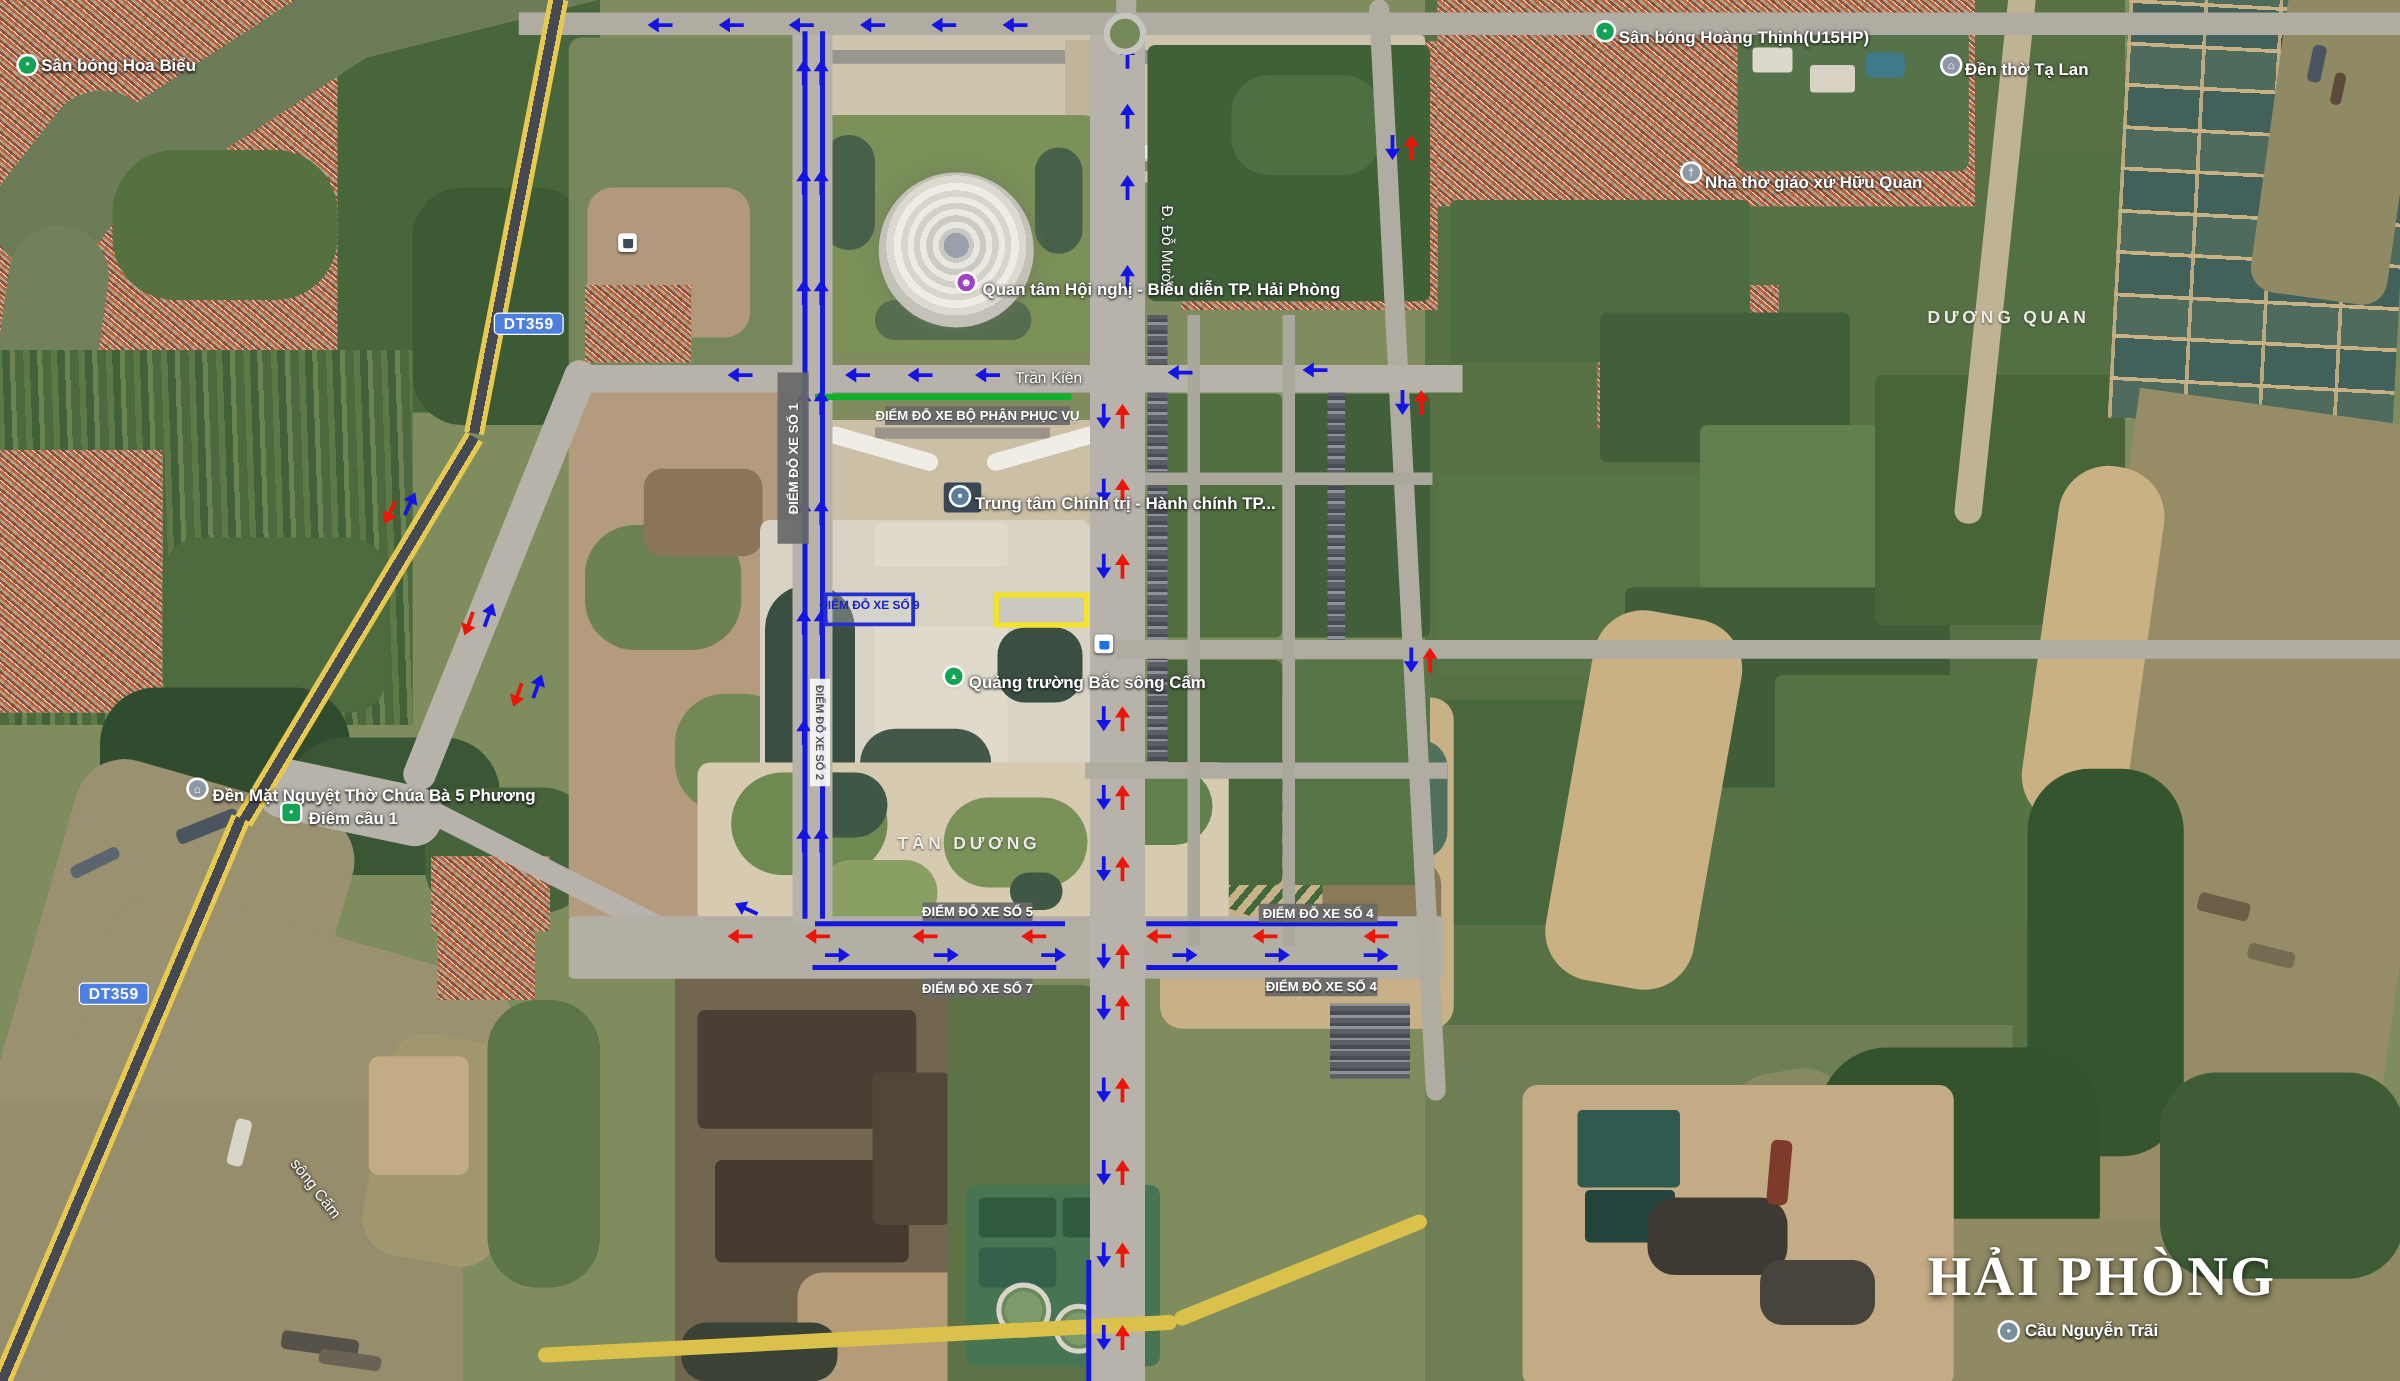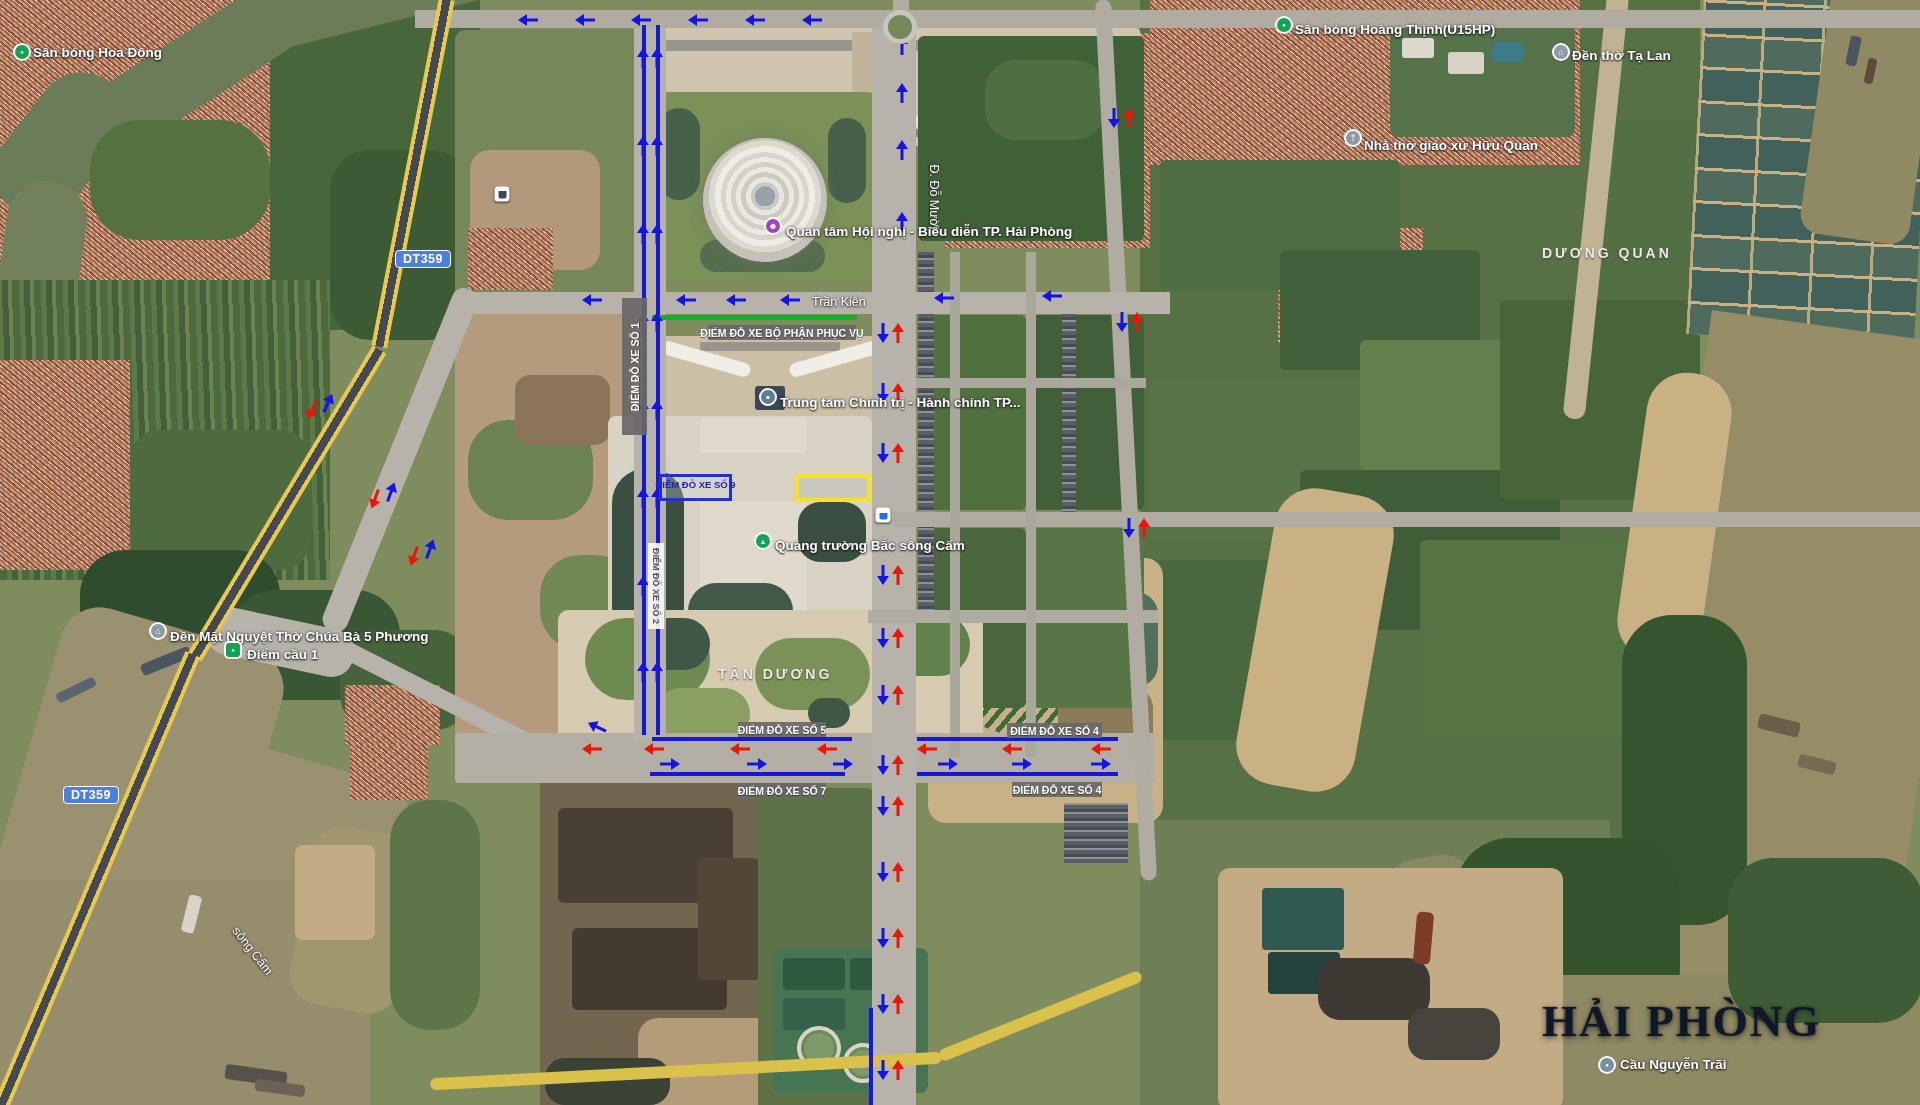--- a/index.html
+++ b/index.html
@@ -42,21 +42,21 @@
   .poi-label{position:absolute;color:#fff;font-size:13.5px;font-weight:bold;z-index:8;white-space:nowrap;
        text-shadow:0 0 3px rgba(40,40,40,.95),0 1px 2px rgba(0,0,0,.85);}
   .pico{position:absolute;width:14px;height:14px;border-radius:50%;transform:translate(-50%,-50%);
        box-shadow:0 0 0 2px #fff,0 1px 3px rgba(0,0,0,.45);display:flex;align-items:center;justify-content:center;
        color:#fff;z-index:8;line-height:1;}
   .bstop{position:absolute;width:15px;height:15px;border-radius:3px;background:#fff;transform:translate(-50%,-50%);
        box-shadow:0 1px 2px rgba(0,0,0,.5);display:flex;align-items:center;justify-content:center;z-index:6;}
   .bstop i{display:block;width:8px;height:9px;border-radius:2px;}
   .rabout{position:absolute;width:34px;height:34px;border-radius:50%;background:#75885a;
        border:5px solid #c6c6bf;box-sizing:border-box;z-index:3;}
-  #watermark{position:absolute;left:1542px;top:995px;z-index:9;color:#0f172a;
+  #watermark{position:absolute;left:1542px;top:995px;z-index:9;color:#ffffff;
        font-family:"Liberation Serif", serif;font-weight:bold;font-size:45px;letter-spacing:2px;
        text-shadow:0 2px 6px rgba(0,0,0,.6),0 0 2px rgba(0,0,0,.5);}
 </style>
 </head>
 <body>
 
 <div id="map">
   <div id="terrain">
       <div class="p" style="left: 0px; top: 0px; width: 1920px; height: 1105px; background: rgb(126, 140, 94);"></div>
       <div class="p" style="left: 1140px; top: 0px; width: 560px; height: 910px; background: rgb(87, 113, 68);"></div>
@@ -565,21 +565,21 @@
       <div class="pl pl-blue" style="left: 648px; top: 474px; width: 73px; height: 27px;">ĐIỂM ĐỖ XE SỐ 9</div>
       <div class="ylrect" style="left: 795px; top: 474px; width: 76px; height: 28px;"></div>
       <div class="badge" style="left: 423px; top: 259px;">DT359</div>
       <div class="badge" style="left: 91px; top: 795px;">DT359</div>
       <div class="loc" style="left: 1542px; top: 245px;">DƯƠNG QUAN</div>
       <div class="loc" style="left: 718px; top: 666px;">TÂN DƯƠNG</div>
       <div class="rlab" style="left: 812px; top: 295px;">Trần Kiên</div>
       <div class="rlab" style="left: 901px; top: 190px; transform: rotate(90deg);">Đ. Đỗ Mười</div>
       <div class="rlab" style="left: 224px; top: 944px; transform: rotate(52deg);">sông Cấm</div>
       <div class="pico" style="left: 22px; top: 52px; background: rgb(18, 164, 84); font-size: 6px;">●</div>
-      <div class="poi-label" style="left: 33px; top: 45px;">Sân bóng Hoa Động</div>
+      <div class="poi-label" style="left: 33px; top: 45px;">Sân bóng Hoa Biểu</div>
       <div class="pico" style="left: 1284px; top: 25px; background: rgb(18, 164, 84); font-size: 6px;">●</div>
       <div class="poi-label" style="left: 1295px; top: 22px;">Sân bóng Hoàng Thịnh(U15HP)</div>
       <div class="pico" style="left: 1561px; top: 52px; background: rgb(141, 154, 165); font-size: 9px;">⌂</div>
       <div class="poi-label" style="left: 1572px; top: 48px;">Đền thờ Tạ Lan</div>
       <div class="pico" style="left: 1353px; top: 138px; background: rgb(141, 154, 165); font-size: 9px;">†</div>
       <div class="poi-label" style="left: 1364px; top: 138px;">Nhà thờ giáo xứ Hữu Quan</div>
       <div class="pico" style="left: 773px; top: 226px; background: rgb(161, 66, 198); font-size: 9px;">☻</div>
       <div class="poi-label" style="left: 786px; top: 224px;">Quan tâm Hội nghị  -  Biểu diễn TP. Hải Phòng</div>
       <div class="pico" style="left: 768px; top: 397px; background: rgb(92, 125, 153); font-size: 6px;">■</div>
       <div class="poi-label" style="left: 780px; top: 395px;">Trung tâm Chính trị - Hành chính TP...</div>

